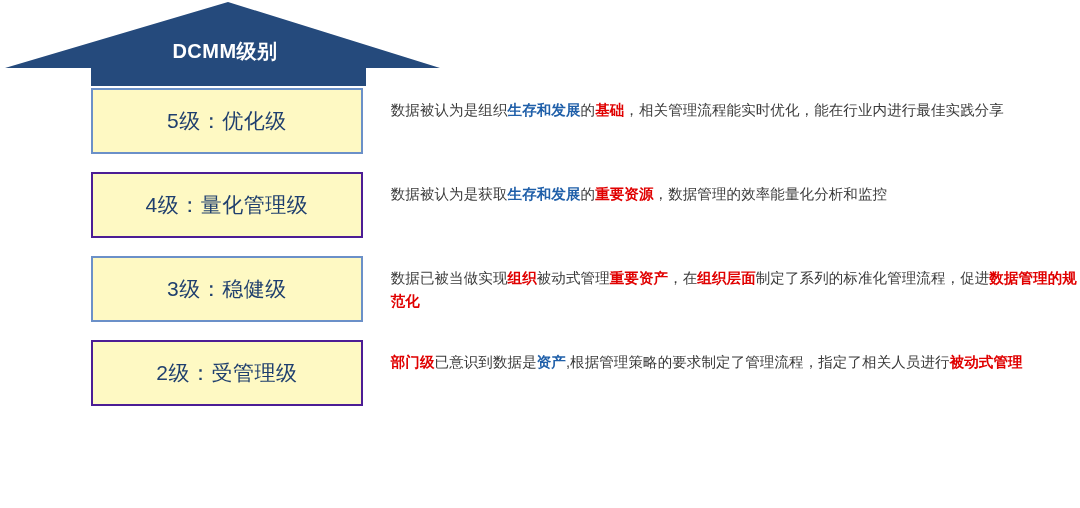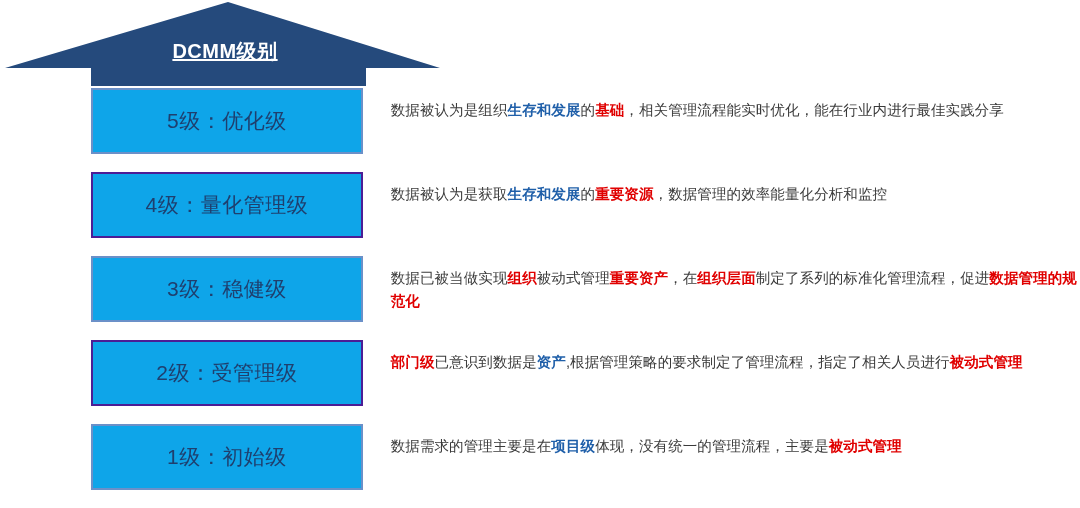--- a/index.html
+++ b/index.html
@@ -30,21 +30,20 @@
     left: 0;
     top: 38px;
     width: 450px;
     text-align: center;
     color: #ffffff;
     font-size: 20px;
     font-weight: bold;
     letter-spacing: 0.5px;
     line-height: 26px;
     pointer-events: none;
-    text-decoration: underline;
   }
 
   
   .levels {
     position: absolute;
     left: 0;
     top: 88px;
     width: 1080px;
   }
   .level-row {
@@ -54,21 +53,21 @@
     height: 84px;
   }
   .level-box {
     box-sizing: border-box;
     width: 272px;
     height: 66px;
     margin-left: 91px;
     display: flex;
     align-items: center;
     justify-content: center;
-    background: #0ea5e9;
+    background: #fef9c3;
     color: #1f3f6e;
     font-size: 21px;
     letter-spacing: 0.5px;
     white-space: nowrap;
   }
   .level-box.light {
     border: 2px solid #6b90c8;
   }
   .level-box.dark {
     border: 2px solid #4c1d95;
@@ -107,17 +106,13 @@
       <div class="level-desc"><span>数据被认为是获取</span><span class="hl-blue">生存和发展</span><span>的</span><span class="hl-red">重要资源</span><span>，数据管理的效率能量化分析和监控</span></div>
     </div>
     <div class="level-row">
       <div class="level-box light">3级：稳健级</div>
       <div class="level-desc"><span>数据已被当做实现</span><span class="hl-red">组织</span><span>被动式管理</span><span class="hl-red">重要资产</span><span>，在</span><span class="hl-red">组织层面</span><span>制定了系列的标准化管理流程，促进</span><span class="hl-red">数据管理的规范化</span></div>
     </div>
     <div class="level-row">
       <div class="level-box dark">2级：受管理级</div>
       <div class="level-desc"><span class="hl-red">部门级</span><span>已意识到数据是</span><span class="hl-blue">资产</span><span>,根据管理策略的要求制定了管理流程，指定了相关人员进行</span><span class="hl-red">被动式管理</span></div>
     </div>
-    <div class="level-row">
-      <div class="level-box light">1级：初始级</div>
-      <div class="level-desc"><span>数据需求的管理主要是在</span><span class="hl-blue">项目级</span><span>体现，没有统一的管理流程，主要是</span><span class="hl-red">被动式管理</span></div>
-    </div>
   </div>
 
 </body></html>

